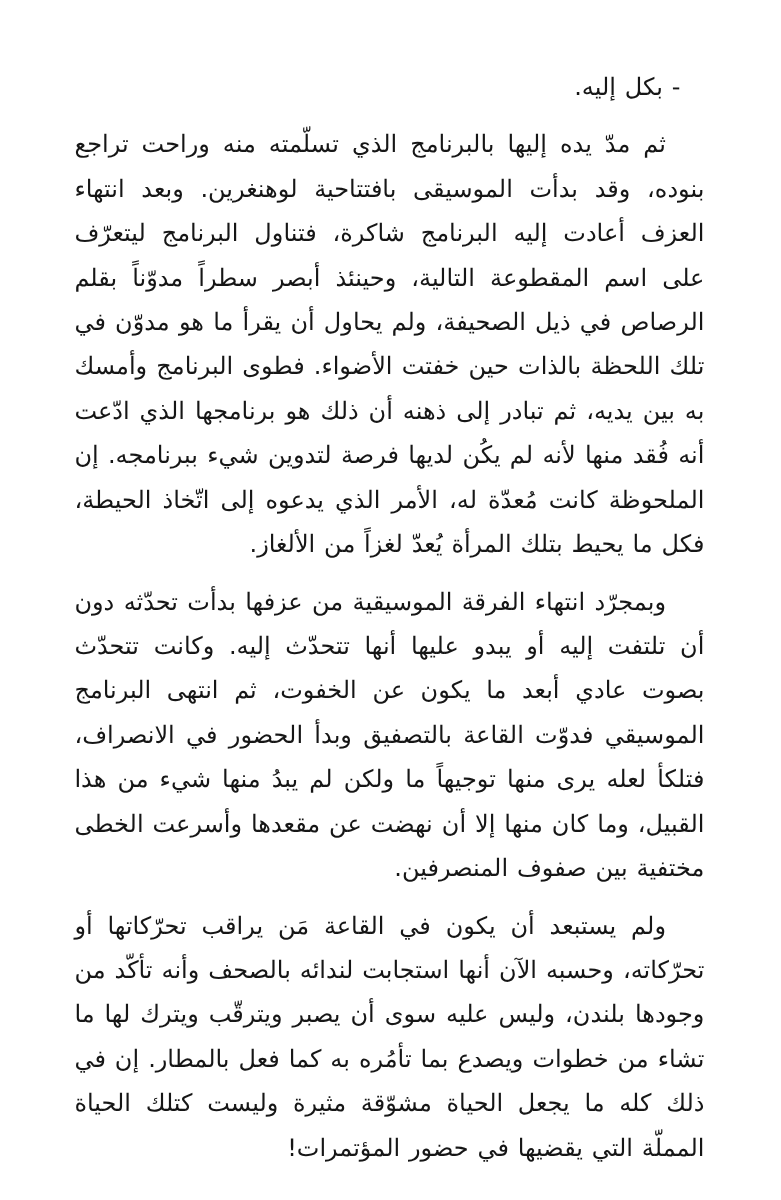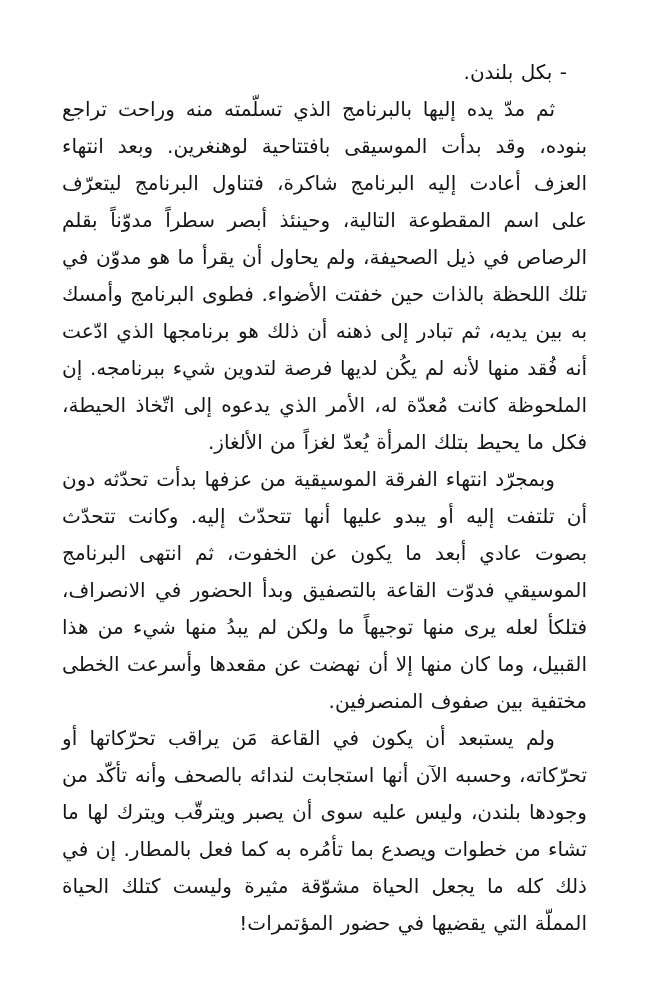--- a/index.html
+++ b/index.html
@@ -26,32 +26,33 @@
   .text-block p {
     margin: 0;
     font-size: 20px;
     line-height: 37px;
     text-align: justify;
     text-align-last: right;
     word-spacing: 1px;
     direction: rtl;
   }
   .text-block p + p {
+    margin-top: 11px;
   }
   p.dialogue-line {
     padding-right: 20px;
     text-align: right;
   }
   p.body-paragraph {
     text-indent: 32px;
   }
 </style>
 </head>
 <body>
 
 <div class="book-page">
   <div class="text-block">
-    <p class="dialogue-line">- بكل بلندن.</p>
+    <p class="dialogue-line">- بكل إليه.</p>
     <p class="body-paragraph">ثم مدّ يده إليها بالبرنامج الذي تسلّمته منه وراحت تراجع بنوده، وقد بدأت الموسيقى بافتتاحية لوهنغرين. وبعد انتهاء العزف أعادت إليه البرنامج شاكرة، فتناول البرنامج ليتعرّف على اسم المقطوعة التالية، وحينئذ أبصر سطراً مدوّناً بقلم الرصاص في ذيل الصحيفة، ولم يحاول أن يقرأ ما هو مدوّن في تلك اللحظة بالذات حين خفتت الأضواء. فطوى البرنامج وأمسك به بين يديه، ثم تبادر إلى ذهنه أن ذلك هو برنامجها الذي ادّعت أنه فُقد منها لأنه لم يكُن لديها فرصة لتدوين شيء ببرنامجه. إن الملحوظة كانت مُعدّة له، الأمر الذي يدعوه إلى اتّخاذ الحيطة، فكل ما يحيط بتلك المرأة يُعدّ لغزاً من الألغاز.</p>
     <p class="body-paragraph">وبمجرّد انتهاء الفرقة الموسيقية من عزفها بدأت تحدّثه دون أن تلتفت إليه أو يبدو عليها أنها تتحدّث إليه. وكانت تتحدّث بصوت عادي أبعد ما يكون عن الخفوت، ثم انتهى البرنامج الموسيقي فدوّت القاعة بالتصفيق وبدأ الحضور في الانصراف، فتلكأ لعله يرى منها توجيهاً ما ولكن لم يبدُ منها شيء من هذا القبيل، وما كان منها إلا أن نهضت عن مقعدها وأسرعت الخطى مختفية بين صفوف المنصرفين.</p>
     <p class="body-paragraph">ولم يستبعد أن يكون في القاعة مَن يراقب تحرّكاتها أو تحرّكاته، وحسبه الآن أنها استجابت لندائه بالصحف وأنه تأكّد من وجودها بلندن، وليس عليه سوى أن يصبر ويترقّب ويترك لها ما تشاء من خطوات ويصدع بما تأمُره به كما فعل بالمطار. إن في ذلك كله ما يجعل الحياة مشوّقة مثيرة وليست كتلك الحياة المملّة التي يقضيها في حضور المؤتمرات!</p>
   </div>
 </div>
 
 </body></html>

